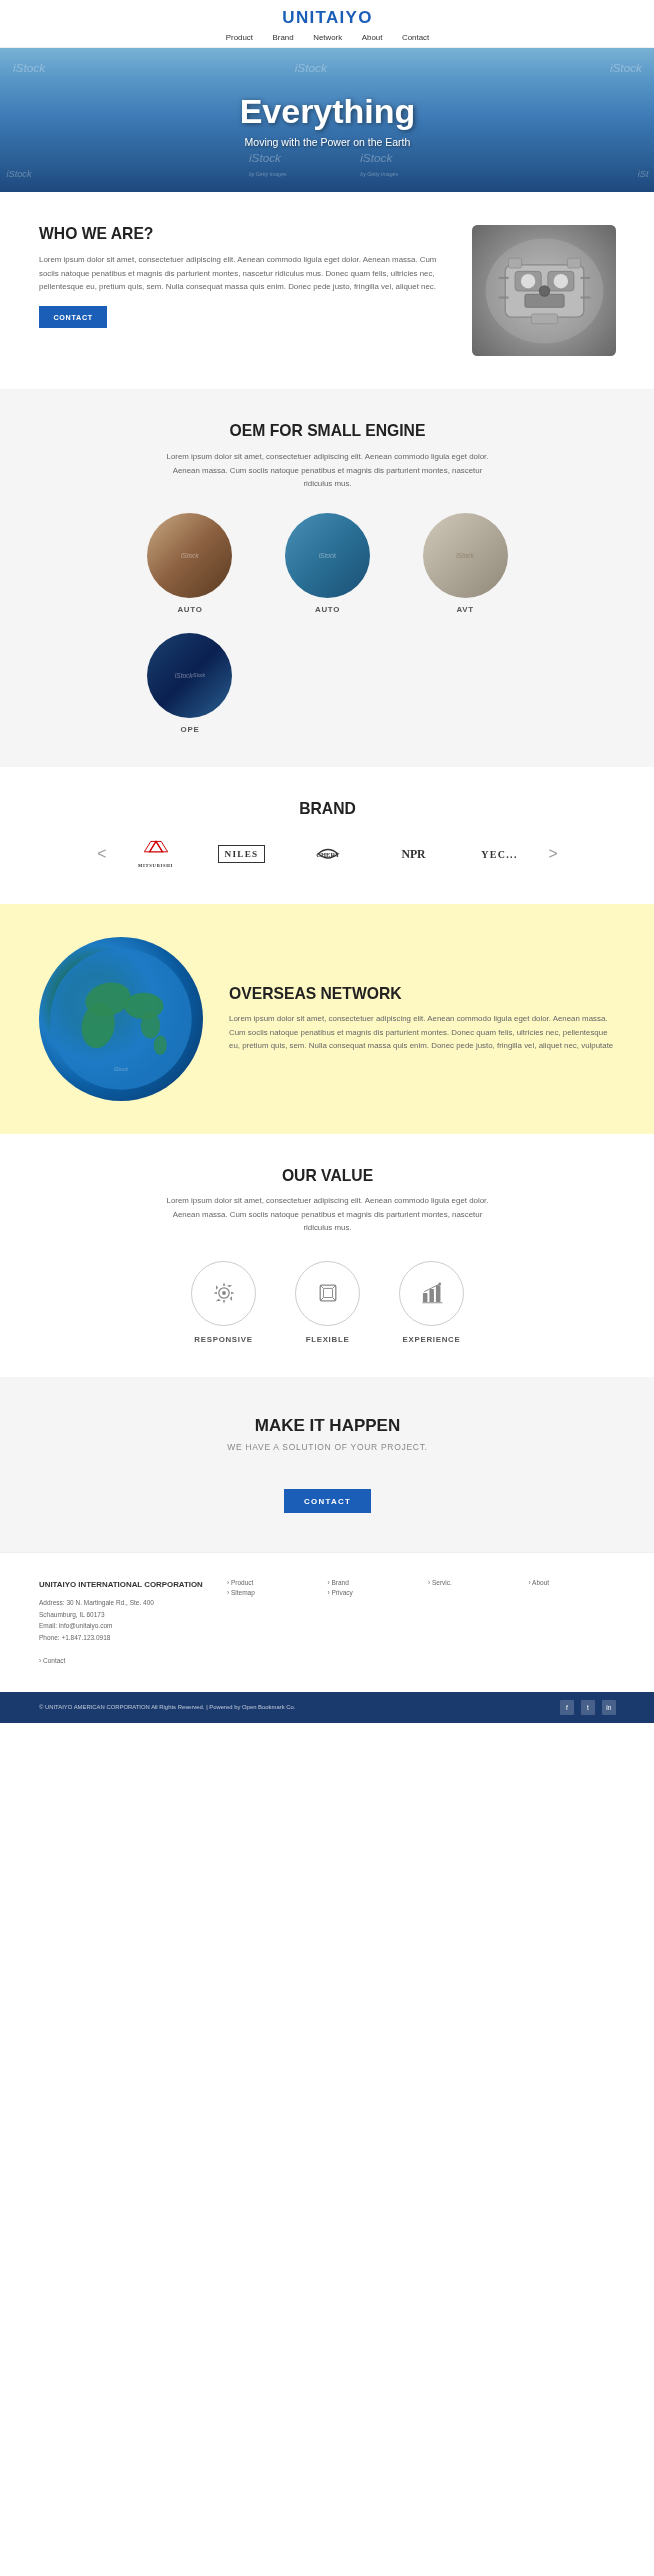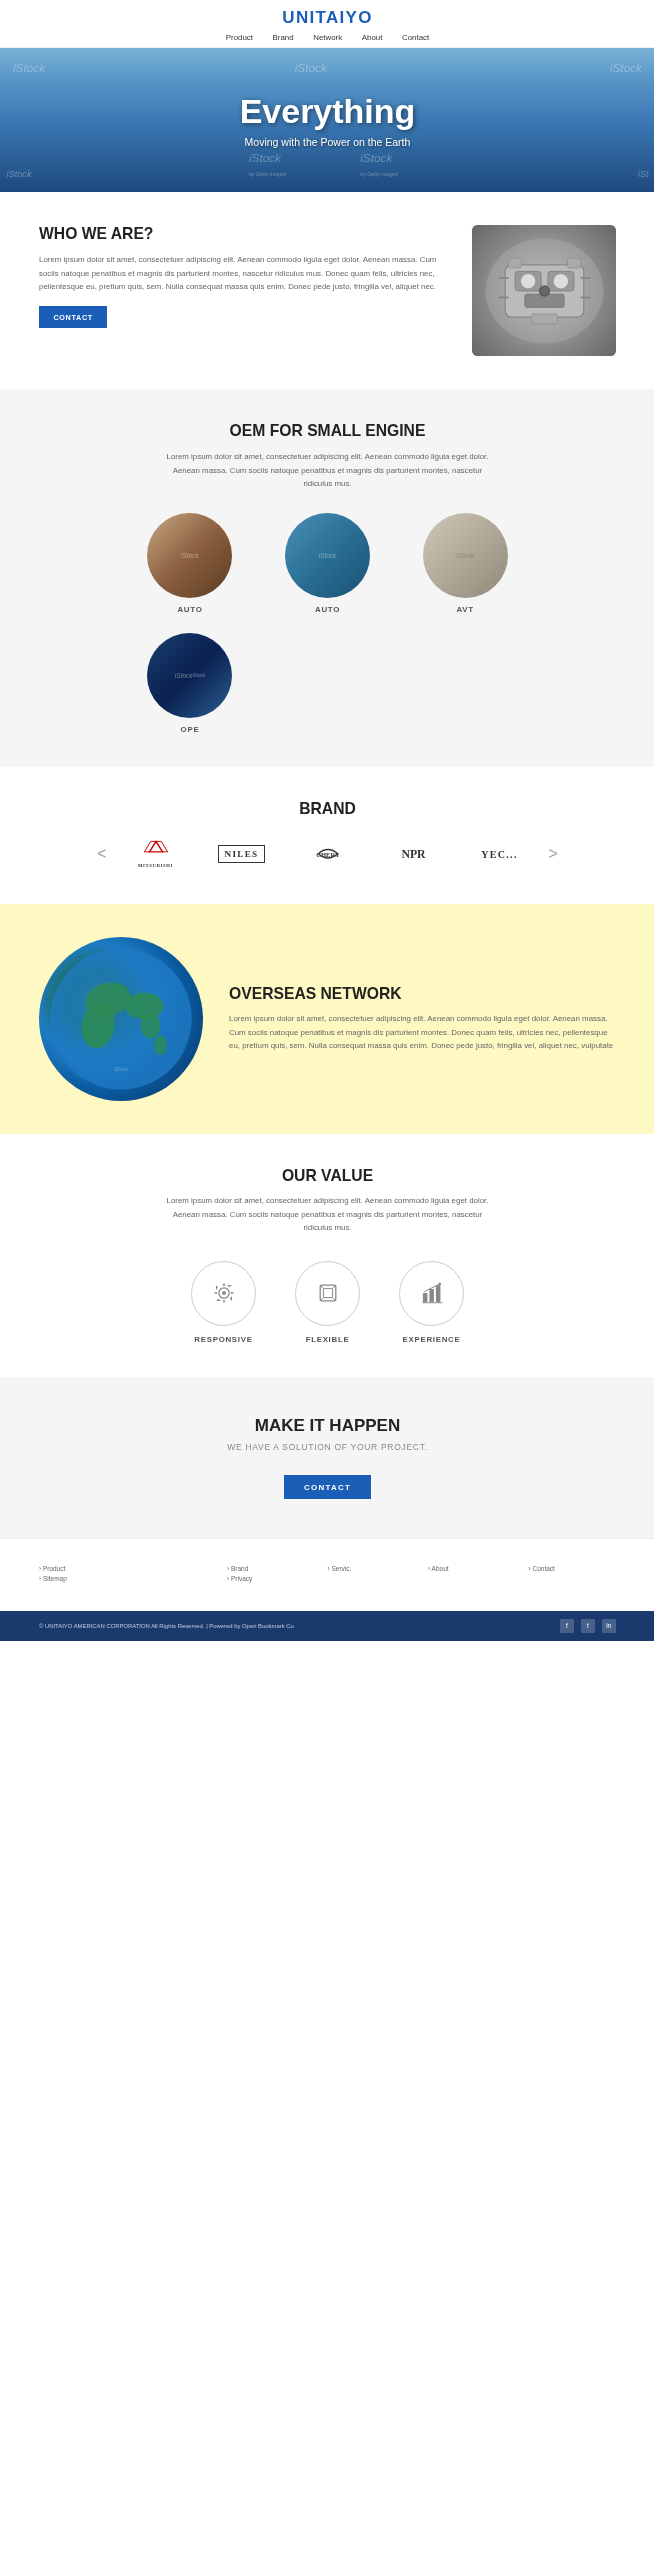--- a/index.html
+++ b/index.html
@@ -78,21 +78,21 @@
     .value-section > p { font-size: 7.9px; color: #666; line-height: 1.7; max-width: 327px; margin: 0 auto 26px; }
     .value-icons { display: flex; justify-content: center; gap: 39px; margin-top: 13px; }
     .value-item { display: flex; flex-direction: column; align-items: center; gap: 9.8px; }
     .value-circle { width: 65px; height: 65px; border-radius: 50%; border: 1.3px solid #ccc; display: flex; align-items: center; justify-content: center; }
     .value-icon-svg { width: 26px; height: 26px; }
     .value-label { font-size: 7.9px; font-weight: 700; color: #555; letter-spacing: 0.7px; }
 
     
     .make-section { padding: 39px 38px; text-align: center; background: #f5f5f5; }
     .make-section h2 { font-size: 17px; font-weight: 900; color: #222; margin-bottom: 5.2px; }
-    .make-subtitle { font-size: 8.5px; color: #888; margin-bottom: 23px; letter-spacing: 0.7px; }
+    .make-subtitle { font-size: 8.5px; color: #888; margin-bottom: 37px; letter-spacing: 0.7px; }
     .btn-contact-outline { background: #1a5eb8; color: #fff; padding: 7.9px 19.6px; font-size: 7.9px; font-weight: 700; letter-spacing: 1.3px; border: none; cursor: pointer; text-transform: uppercase; display: inline-block; }
 
     
     .footer-main { background: #fff; padding: 26px 39px; border-top: 0.7px solid #eee; }
     .footer-grid { display: grid; grid-template-columns: 2fr 1fr 1fr 1fr 1fr; gap: 13px; }
     .footer-brand { }
     .footer-brand-name { font-size: 7.9px; font-weight: 900; color: #333; margin-bottom: 6.5px; line-height: 1.4; }
     .footer-addr { font-size: 6.5px; color: #666; line-height: 1.8; }
     .footer-col a { display: block; font-size: 6.5px; color: #666; text-decoration: none; margin-bottom: 2.6px; }
 
@@ -307,20 +307,29 @@
 
 <section class="make-section">
   <h2>MAKE IT HAPPEN</h2>
   <p class="make-subtitle">WE HAVE A SOLUTION OF YOUR PROJECT.</p>
   <button class="btn-contact-outline">CONTACT</button>
 </section>
 
 <footer>
   <div class="footer-main">
     <div class="footer-grid">
+      <div class="footer-brand">
+        <div class="footer-brand-name">UNITAIYO INTERNATIONAL CORPORATION</div>
+        <div class="footer-addr">
+          Address: 30 N. Martingale Rd., Ste. 400<br>
+          Schaumburg, IL 60173<br>
+          Email: info@unitaiyo.com<br>
+          Phone: +1.847.123.0918
+        </div>
+      </div>
       <div class="footer-col">
         <a>› Product</a>
         <a>› Sitemap</a>
       </div>
       <div class="footer-col">
         <a>› Brand</a>
         <a>› Privacy</a>
       </div>
       <div class="footer-col">
         <a>› Servic.</a>

